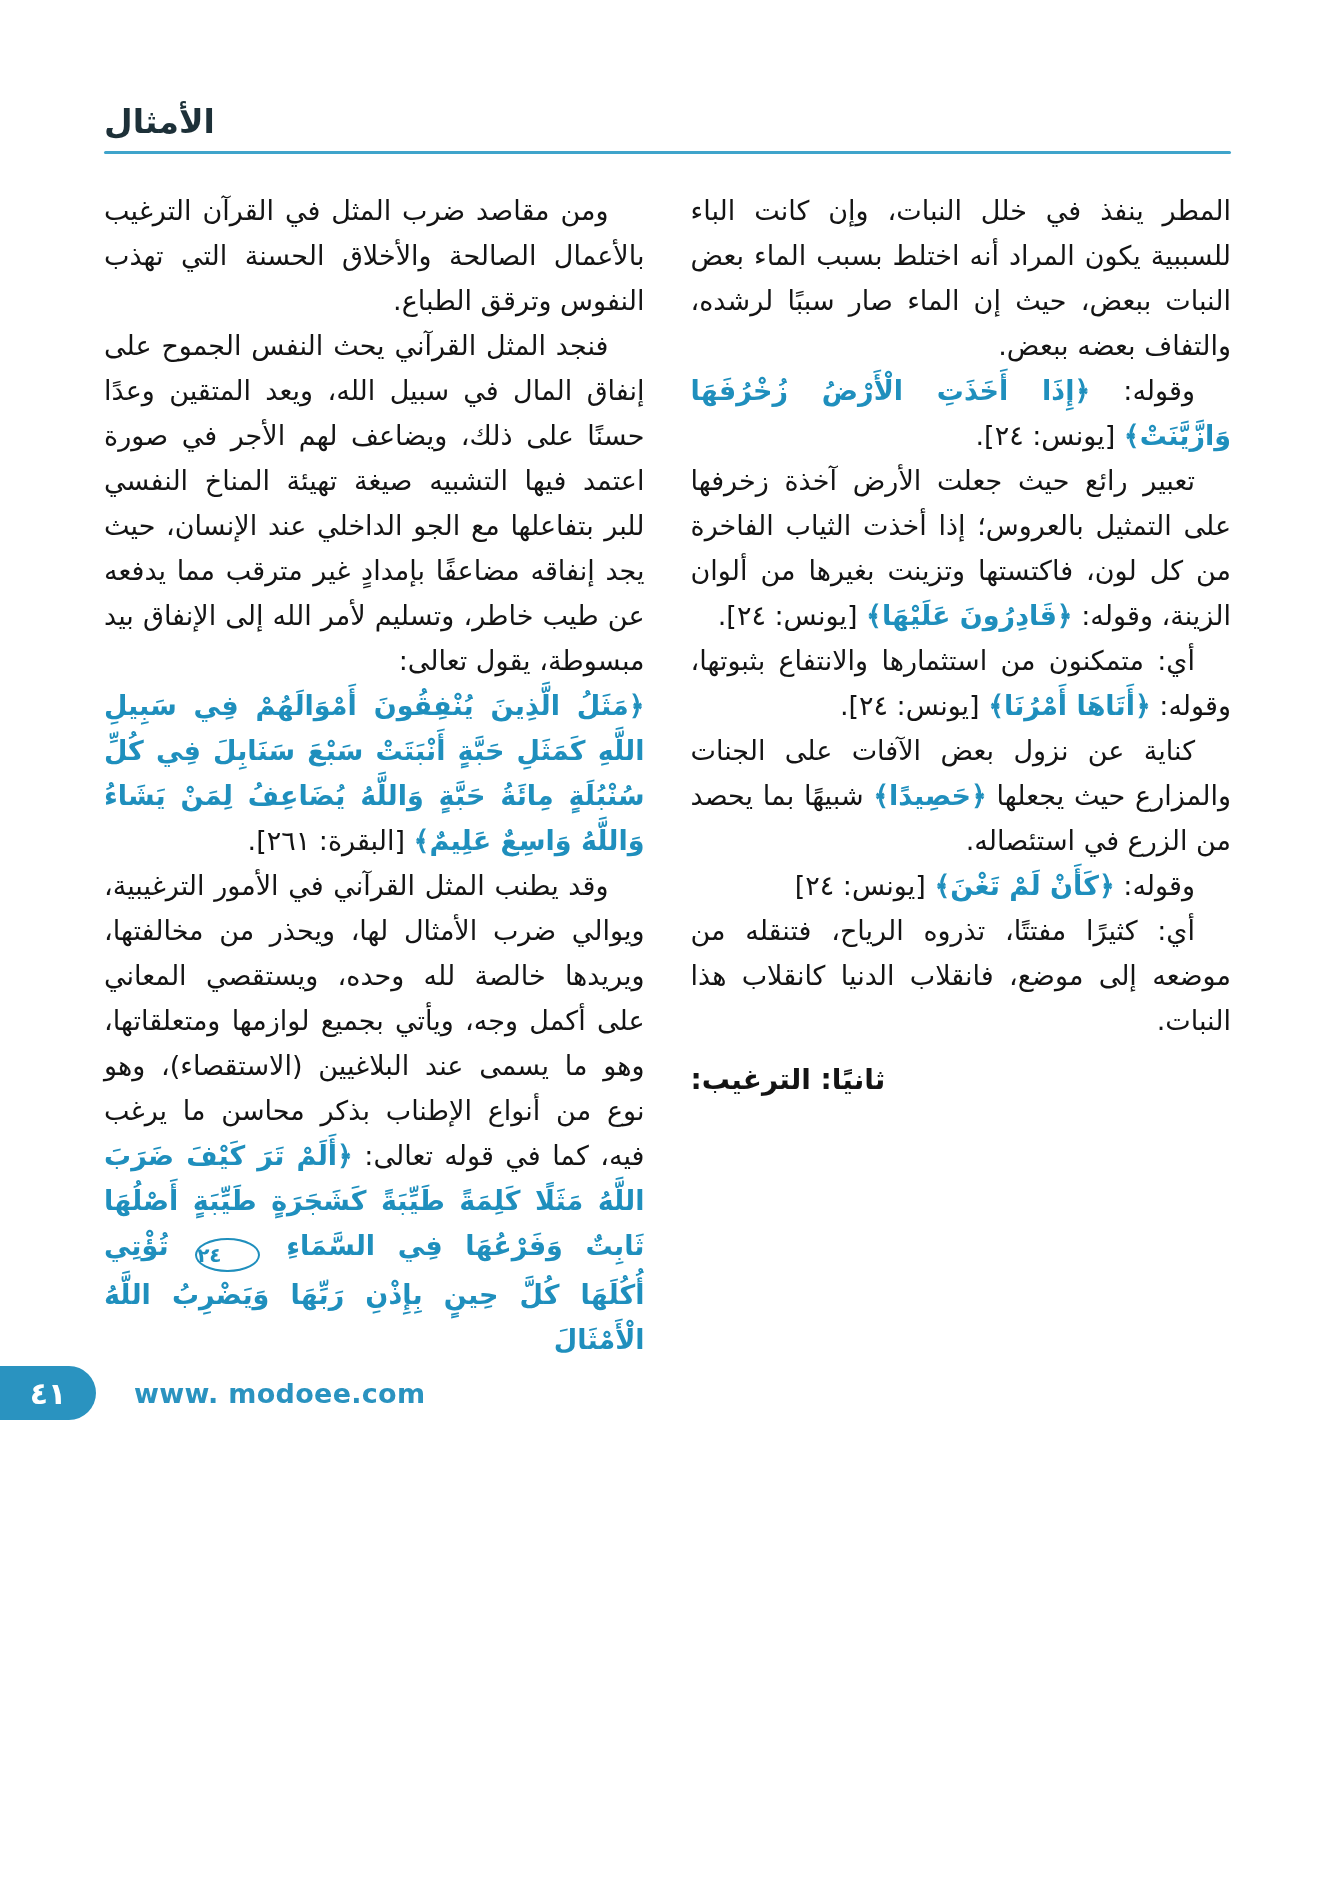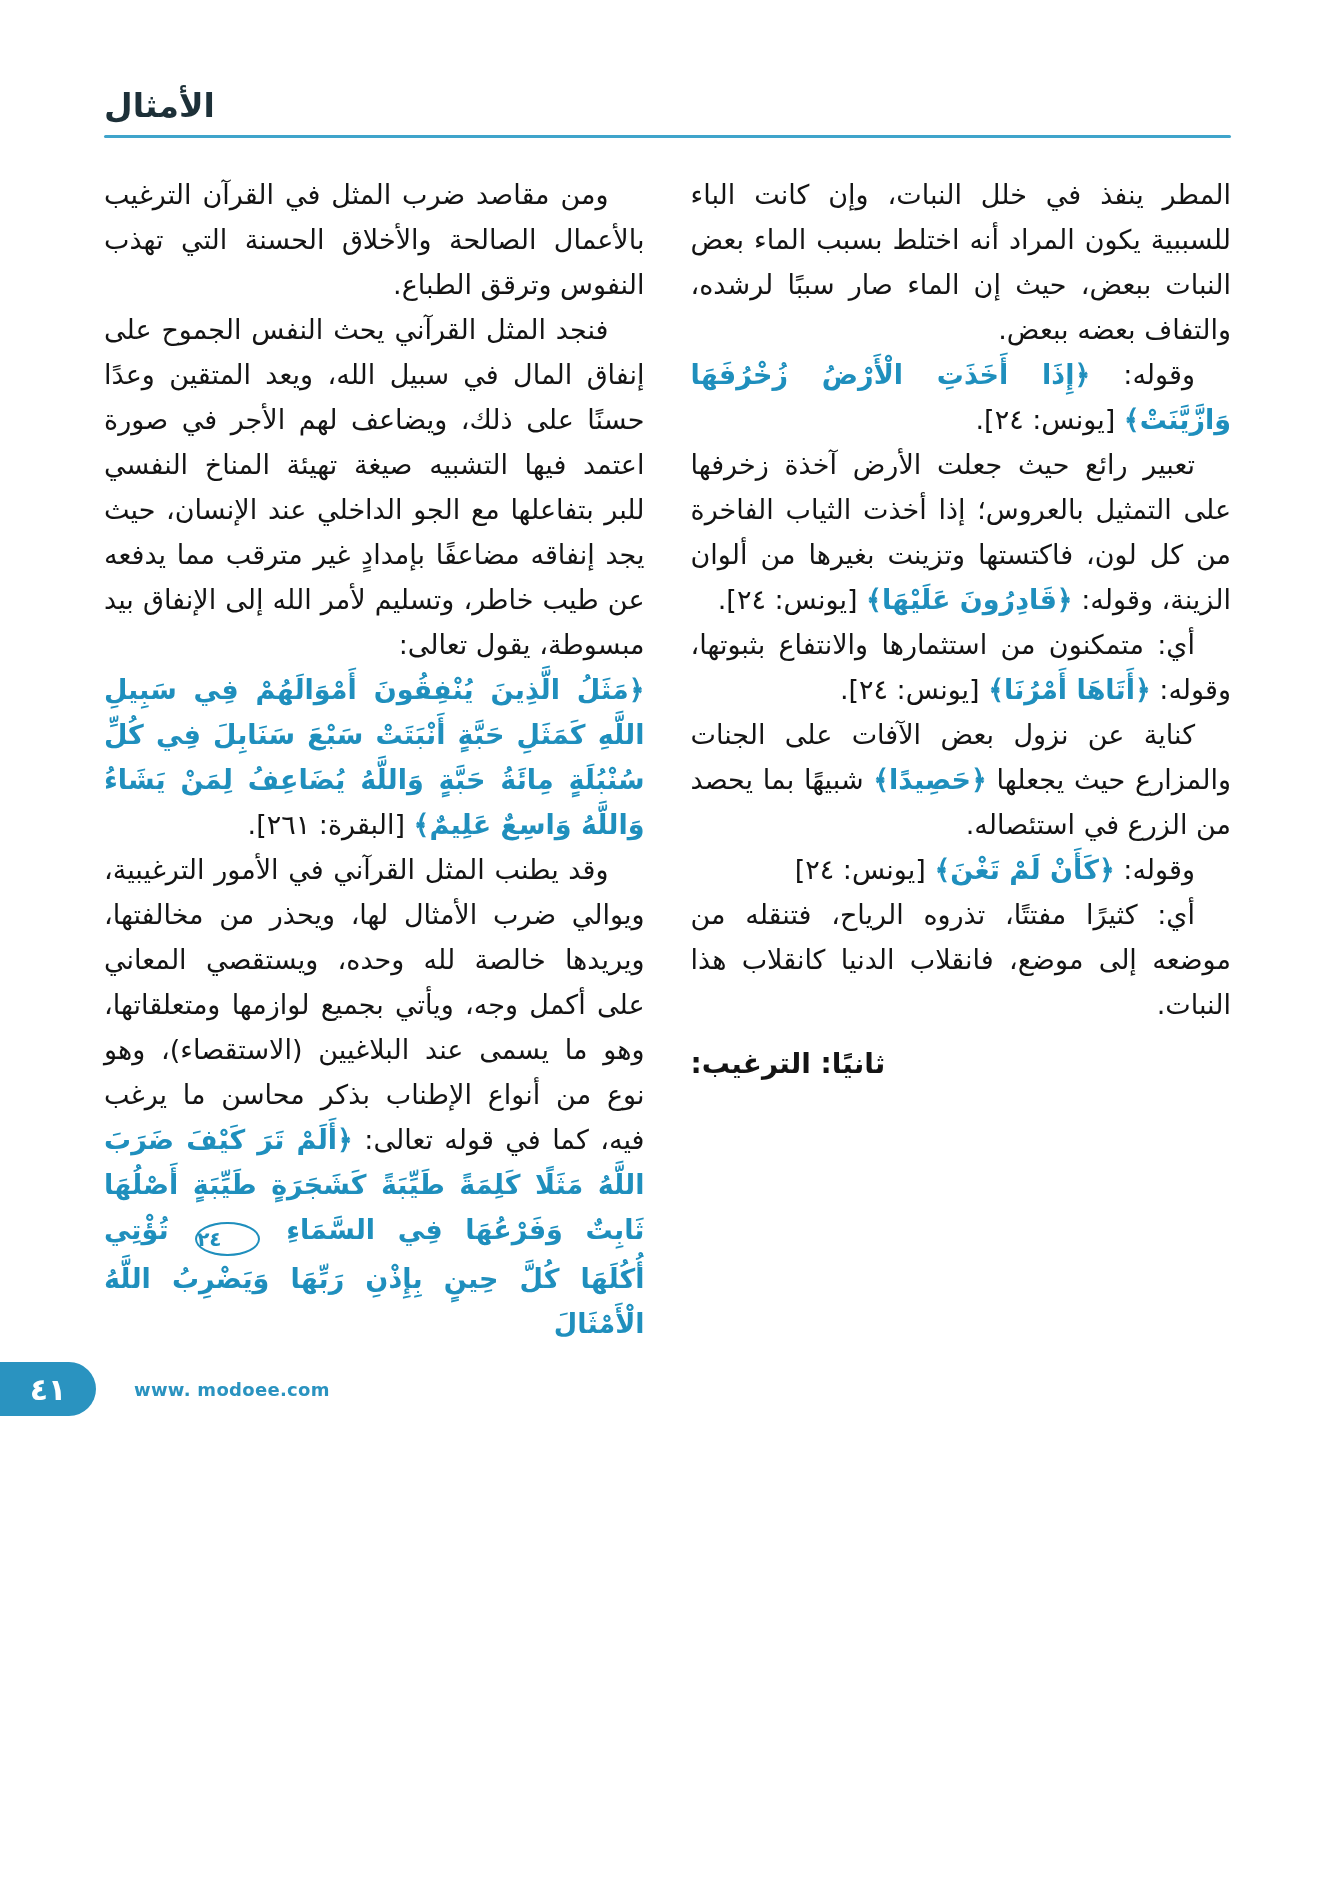--- a/index.html
+++ b/index.html
@@ -1,21 +1,21 @@
 <!DOCTYPE html>
 <html lang="ar" dir="rtl"><head>
 <meta charset="utf-8">
 <style>
   * { margin: 0; padding: 0; box-sizing: border-box; }
   html, body { background: #ffffff; }
   .page {
     position: relative;
     width: 1339px;
     height: 1452px;
-    margin: 0 auto;
+    margin: 16px auto;
     background: #ffffff;
     font-family: "DejaVu Sans", sans-serif;
     direction: rtl;
     overflow: hidden;
   }
   
   .page-header { padding: 86px 108px 0 104px; }
   .chapter-title {
     font-size: 33px;
     font-weight: bold;
@@ -68,42 +68,42 @@
     font-size: 20px;
     font-weight: bold;
     color: #1f8fbd;
     vertical-align: -7px;
     margin: 0 4px;
   }
   
   .page-footer {
     position: absolute;
     left: 0;
-    bottom: 36px;
+    bottom: 48px;
     width: 100%;
     direction: ltr;
     display: flex;
     align-items: center;
   }
   .page-badge {
     width: 96px;
     height: 54px;
     background: #2a93c0;
     border-radius: 0 27px 27px 0;
     color: #ffffff;
     display: flex;
     align-items: center;
     justify-content: center;
     font-size: 30px;
     font-weight: bold;
   }
   .site-link {
     margin-left: 38px;
     color: #2a93c0;
-    font-size: 18px;
+    font-size: 27px;
     font-weight: bold;
     letter-spacing: 0.3px;
     direction: ltr;
   }
 </style>
 </head>
 <body>
 
 <div class="page">
 

